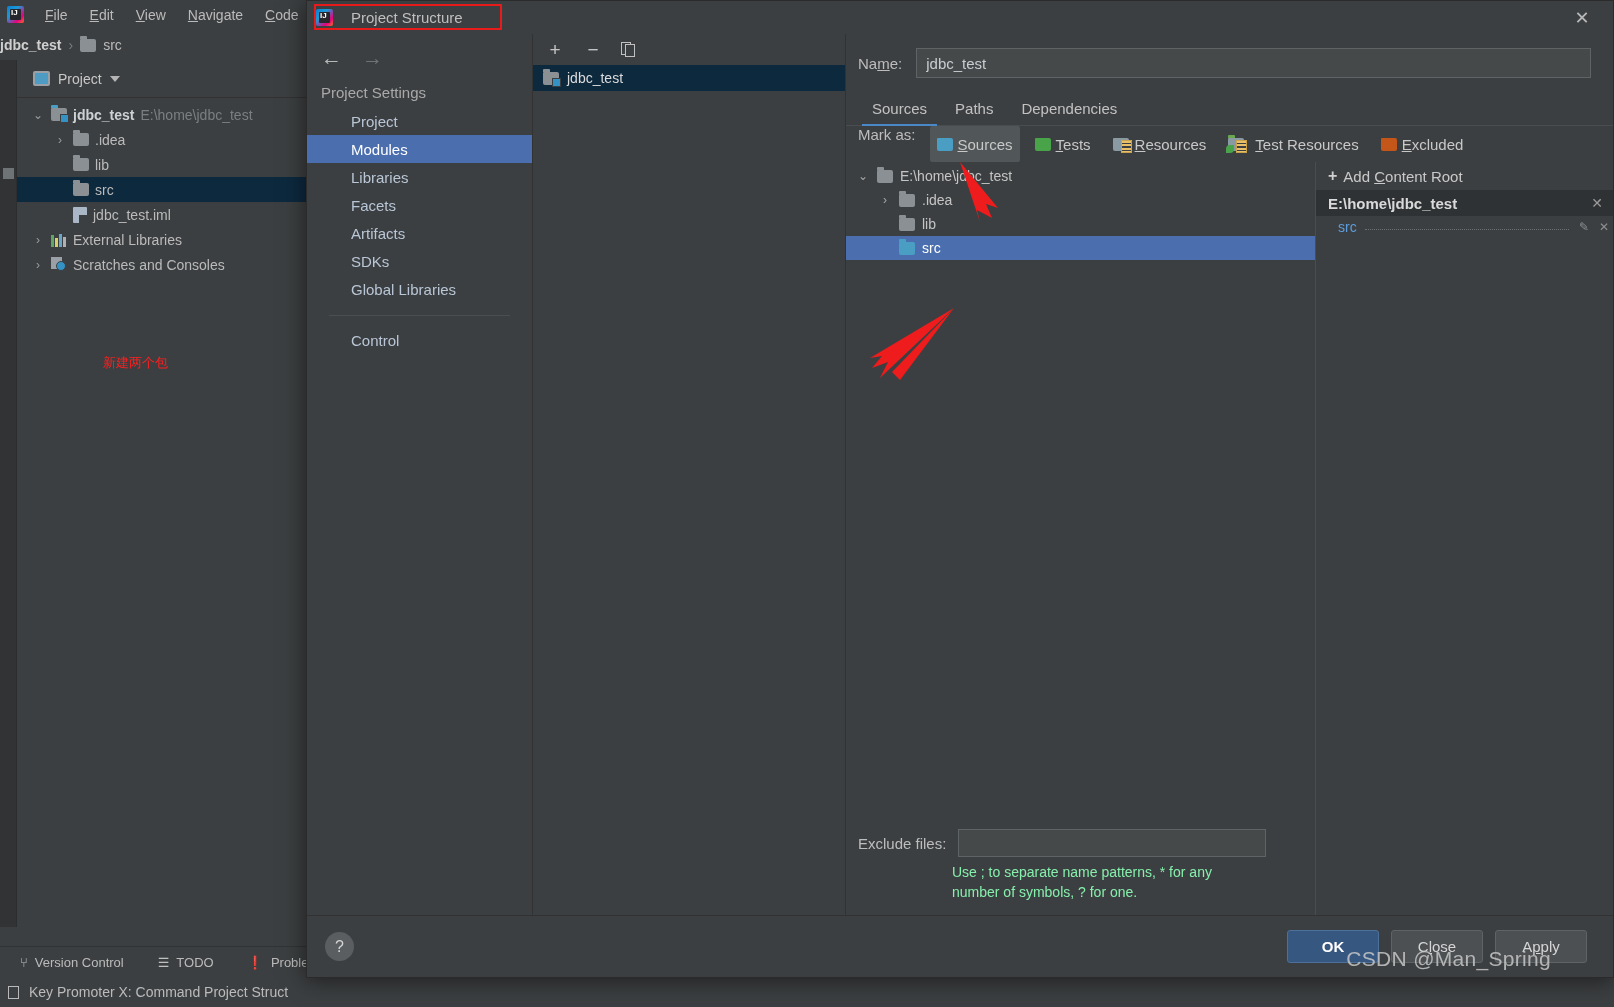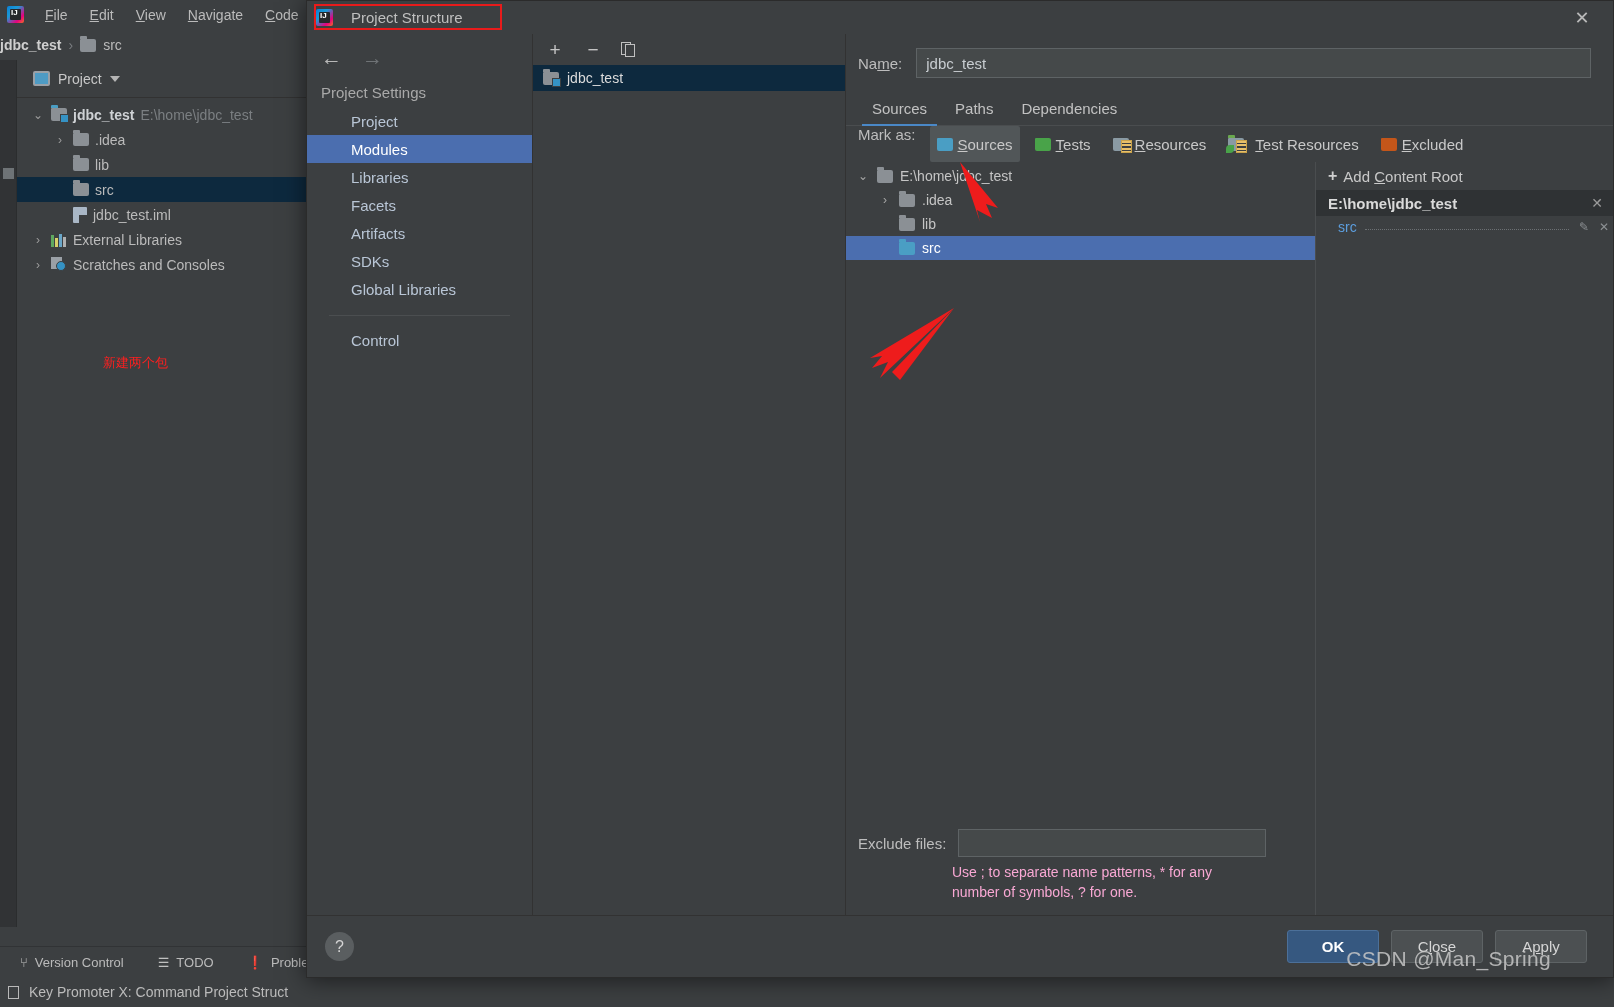--- a/index.html
+++ b/index.html
@@ -240,21 +240,21 @@
   .src-hdr { font-size: 15px; color: #5c9ede; font-weight: bold; padding: 11px 0 4px 12px; }
   .src-item { display: flex; align-items: center; gap: 6px; padding-left: 22px; height: 22px; }
   .src-name { font-size: 14px; color: #5c9ede; }
   .dotline { flex: 1; border-bottom: 1px dotted #6c7073; margin: 0 4px 4px 2px; height: 10px; }
   .mini-ico { color: #8d9194; font-size: 12px; padding-right: 4px; }
 
   .exclude-wrap { padding: 0 0 12px 0; }
   .exclude-row { display: flex; align-items: center; gap: 12px; padding-left: 12px; padding-right: 20px; }
   .exclude-label { font-size: 15px; color: #bdbdbd; }
   .exclude-input { flex: 1; height: 28px; background: #45494a; border: 1px solid #5e6365; max-width: 308px; }
-  .exclude-hint { font-size: 14px; color: #f9a8d4; padding-left: 106px; padding-top: 6px; line-height: 1.42; max-width: 420px; }
+  .exclude-hint { font-size: 14px; color: #86efac; padding-left: 106px; padding-top: 6px; line-height: 1.42; max-width: 420px; }
 
   .dlg-footer {
     height: 62px; border-top: 1px solid #323232; display: flex; align-items: center;
     padding: 0 26px 0 18px; position: relative;
   }
   .help-btn {
     width: 29px; height: 29px; border-radius: 50%; background: #5a5e60; color: #d5d5d5;
     display: flex; align-items: center; justify-content: center; font-size: 16px;
   }
   .footer-right { margin-left: auto; display: flex; align-items: center; gap: 12px; }

